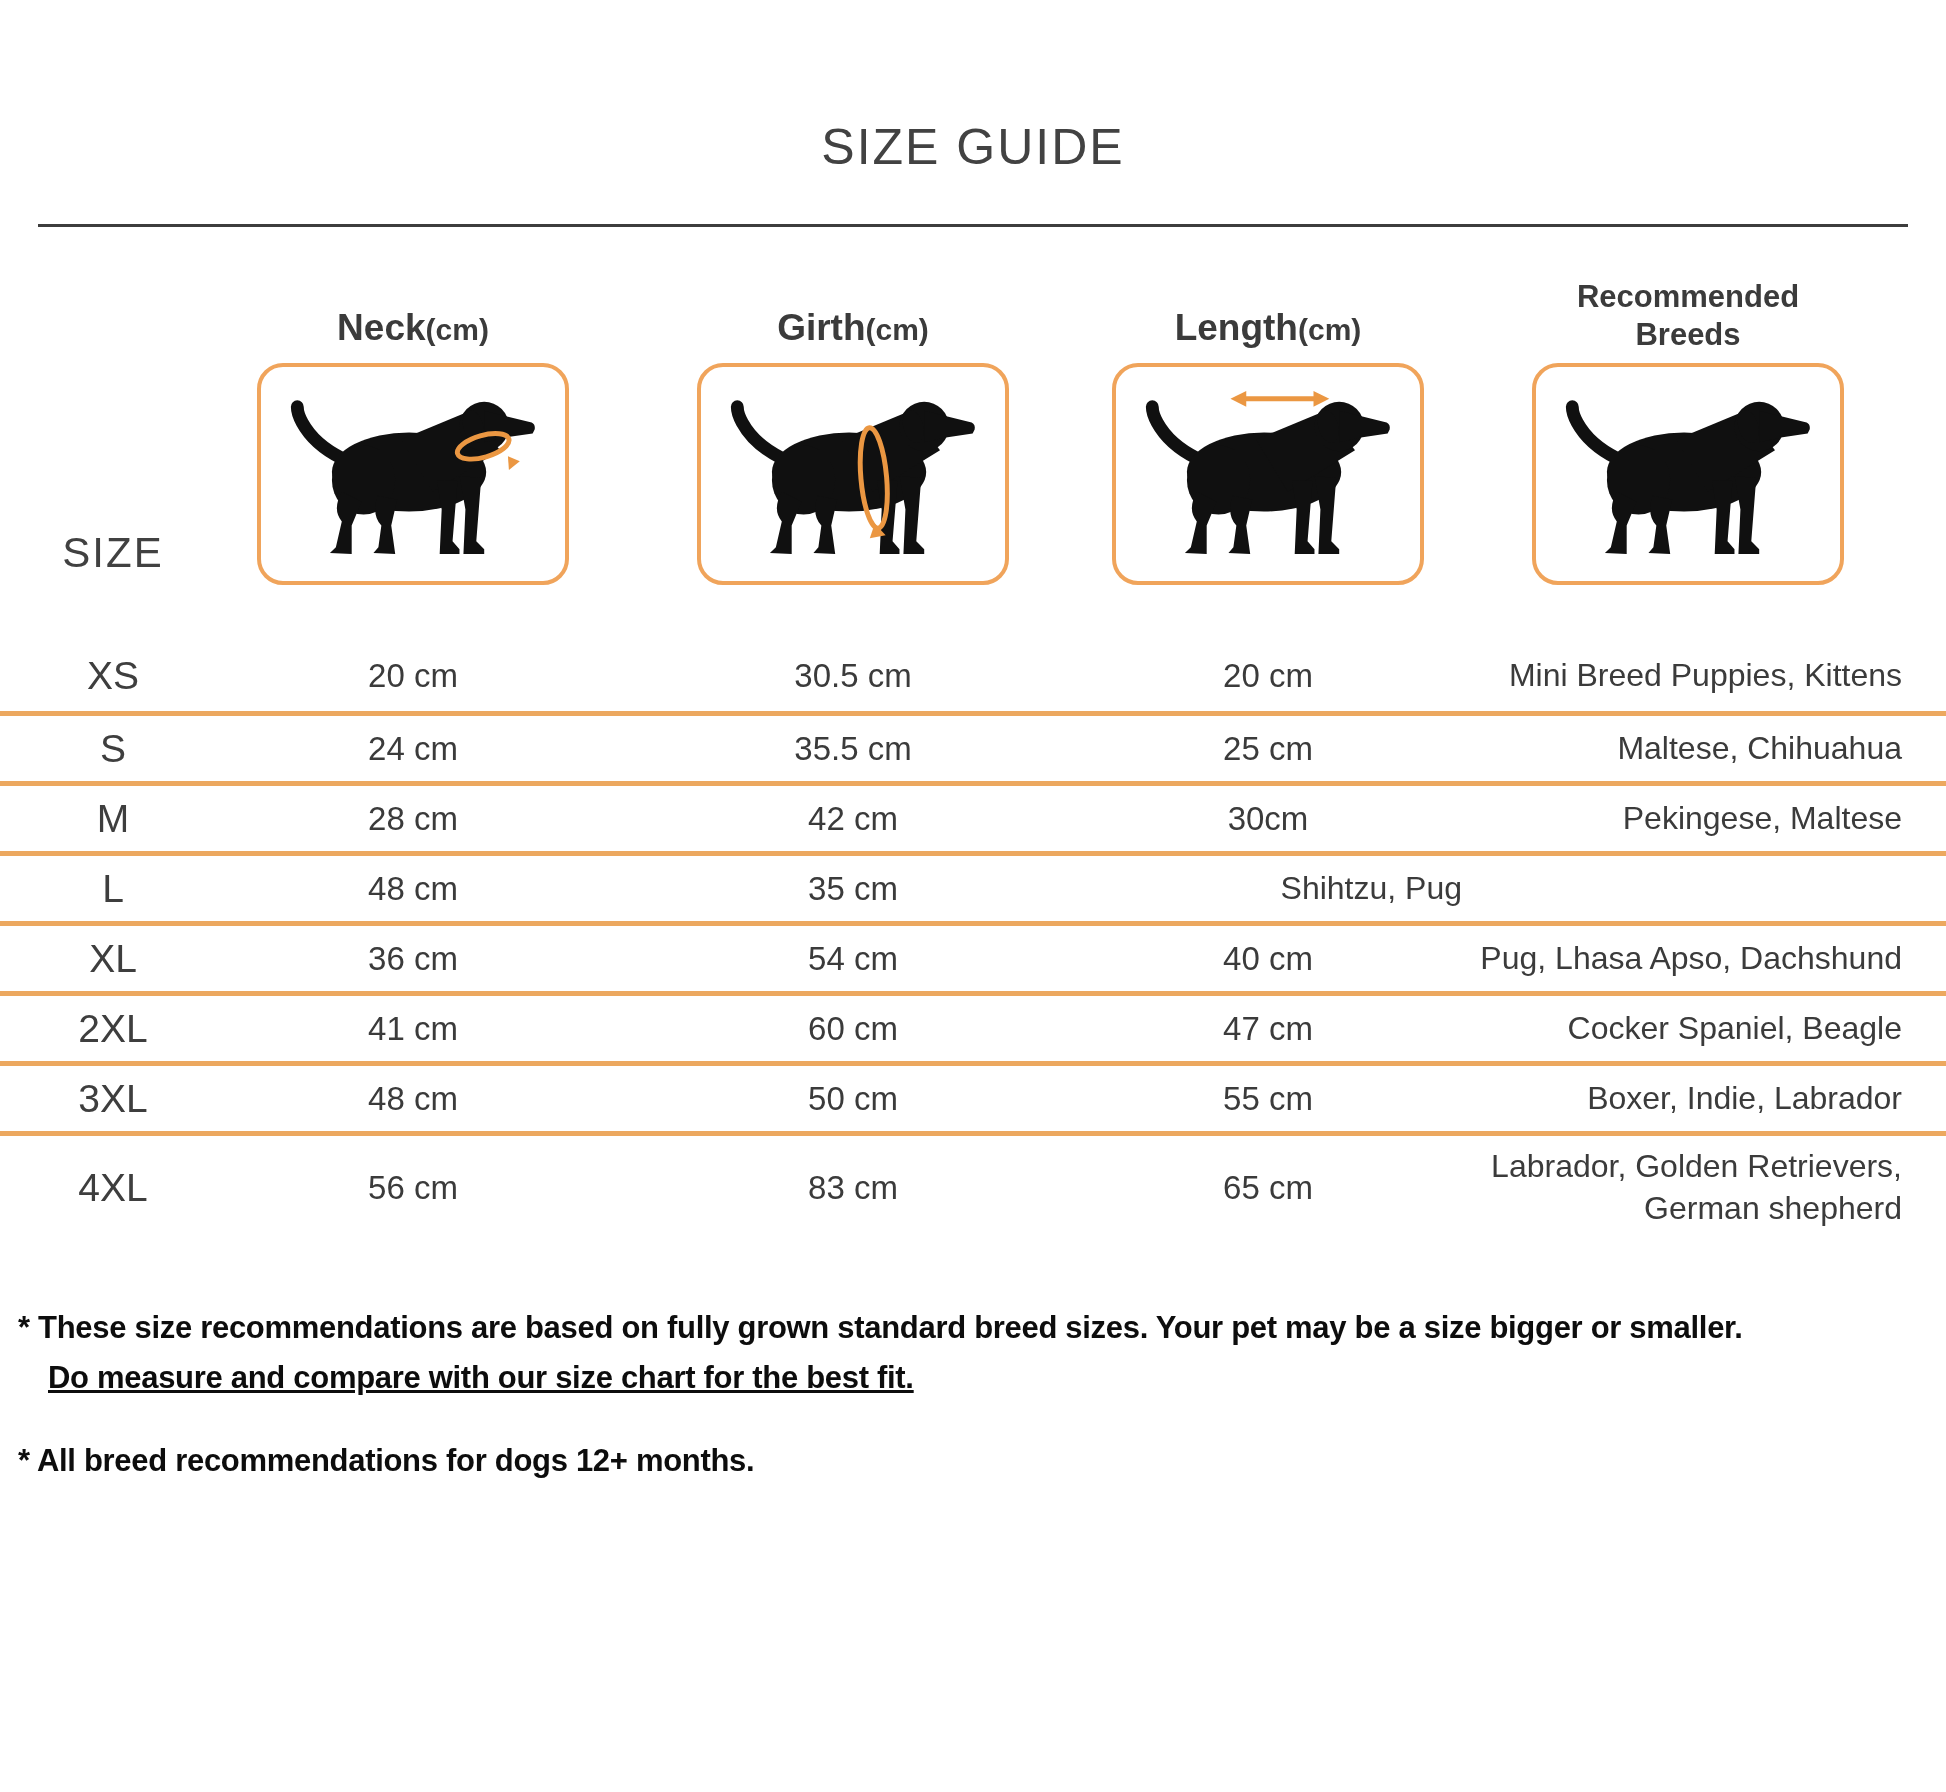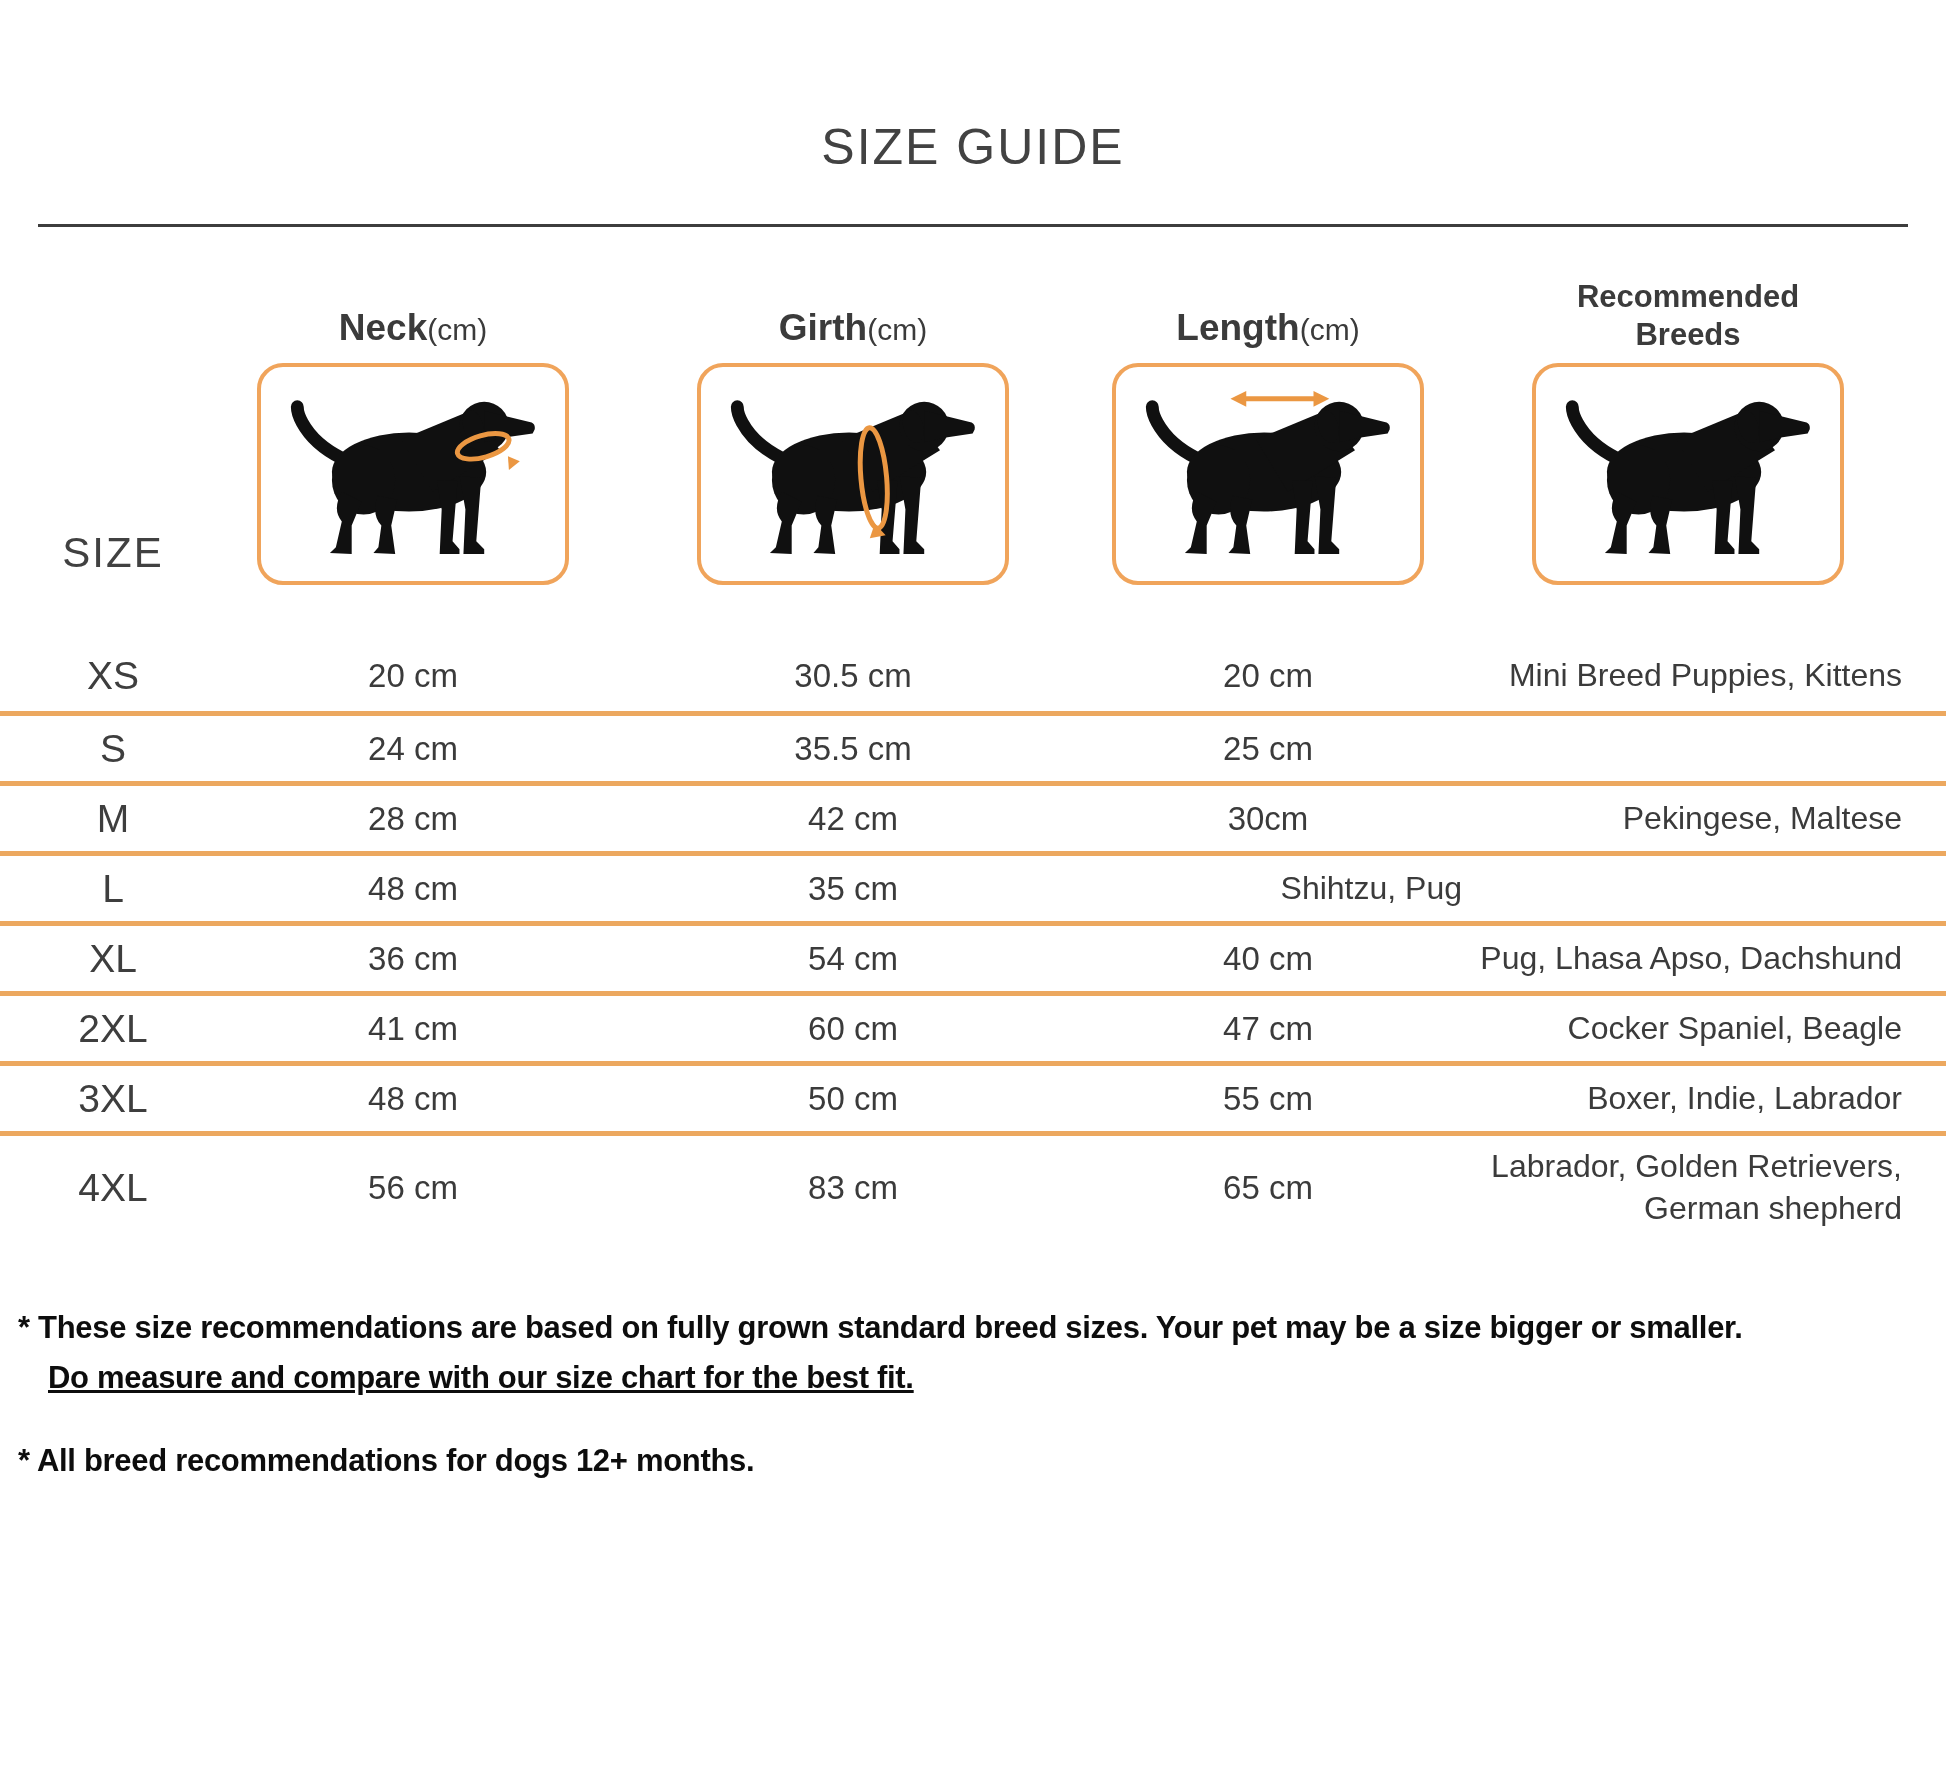--- a/index.html
+++ b/index.html
@@ -27,21 +27,21 @@
   }
   .grid-row {
     display:grid;
     grid-template-columns:150px 450px 430px 400px 1fr;
     padding:0 38px;
   }
   
   .header-row { margin-top:14px; min-height:112px; align-items:end; }
   .col-head { text-align:center; padding-bottom:4px; }
   .col-head .hl { font-size:37px; font-weight:bold; color:#3b3b3b; }
-  .col-head .hu { font-size:30px; font-weight:normal; color:#3b3b3b; }
+  .col-head .hu { font-size:30px; font-weight:bold; color:#3b3b3b; }
   .col-head.breeds { padding-bottom:8px; margin-bottom:-10px; }
   .col-head.breeds .hl {
     display:inline-block; max-width:270px;
     font-size:31px; line-height:1.25;
   }
   
   .icons-row { margin-top:10px; height:244px; }
   .size-label {
     align-self:end;
     padding-bottom:30px;
@@ -179,20 +179,21 @@
       <div class="cell">30.5 cm</div>
       <div class="cell">20 cm</div>
       <div class="cell breeds">Mini Breed Puppies, Kittens</div>
     </div>
 
     <div class="grid-row data-row">
       <div class="cell size">S</div>
       <div class="cell">24 cm</div>
       <div class="cell">35.5 cm</div>
       <div class="cell">25 cm</div>
+      <div class="cell breeds">Maltese, Chihuahua</div>
     </div>
 
     <div class="grid-row data-row">
       <div class="cell size">M</div>
       <div class="cell">28 cm</div>
       <div class="cell">42 cm</div>
       <div class="cell">30cm</div>
       <div class="cell breeds">Pekingese, Maltese</div>
     </div>
 

